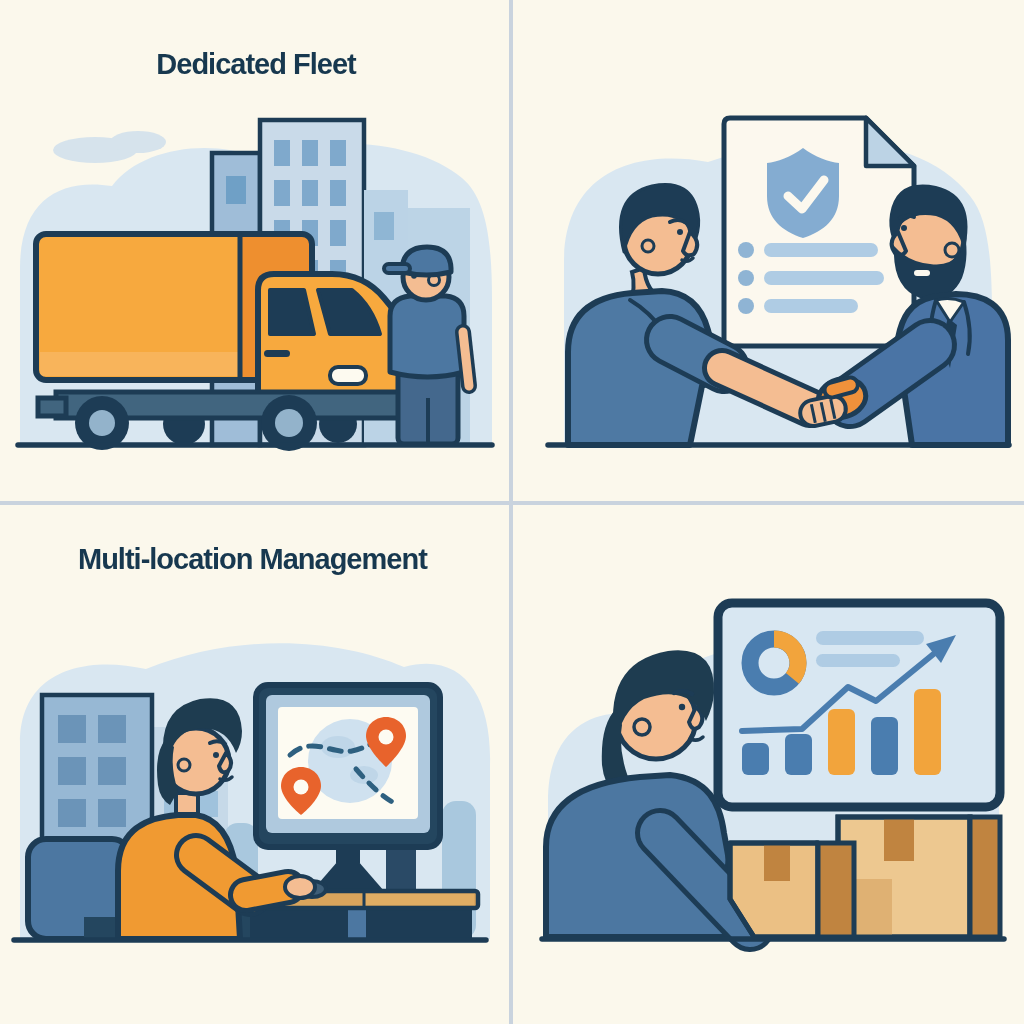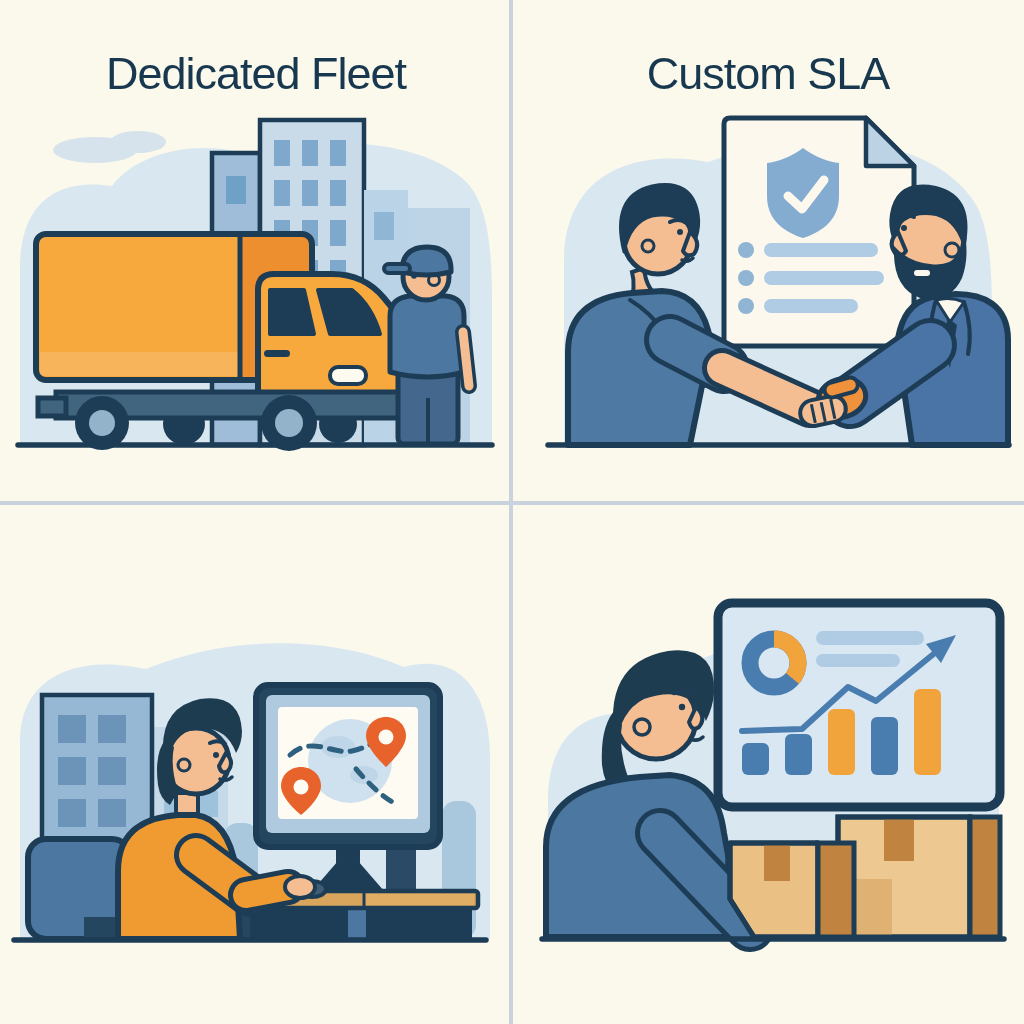--- a/index.html
+++ b/index.html
@@ -14,21 +14,21 @@
   html,body{margin:0;padding:0}
   body{width:1024px;height:1024px;position:relative;background:var(--cream);
        font-family:"Liberation Sans",sans-serif;overflow:hidden}
   .panel{position:absolute;overflow:hidden}
   #p1{left:0;top:0;width:512px;height:503px}
   #p2{left:512px;top:0;width:512px;height:503px}
   #p3{left:0;top:503px;width:512px;height:521px}
   #p4{left:512px;top:503px;width:512px;height:521px}
   .divider-v{position:absolute;left:509px;top:0;width:4px;height:1024px;background:var(--divider)}
   .divider-h{position:absolute;left:0;top:501px;width:1024px;height:4px;background:var(--divider)}
-  .title{position:absolute;font-weight:400;font-size:45px;line-height:1.15;
+  .title{position:absolute;font-weight:700;font-size:29px;line-height:1.15;
          color:var(--title);letter-spacing:-1px;z-index:3}
   .t-center{left:0;width:100%;text-align:center;top:48px}
   #p3 .title{left:78px;top:40px;width:350px;text-align:left}
   svg{position:absolute;left:0;top:0}
 </style>
 </head>
 <body>
 
 <div class="panel" id="p1">
   <div class="title t-center">Dedicated Fleet</div>
@@ -90,21 +90,20 @@
       <circle cx="414" cy="276" r="2.8" fill="#1D3C55"></circle>
       <circle cx="434" cy="280" r="5.5" fill="#F4BD92" stroke="#1D3C55" stroke-width="3"></circle>
       <path d="M402 268 Q404 247 427 247 Q450 247 451 268 L451 272 Q427 278 402 272 Z" fill="#4C77A1" stroke="#1D3C55" stroke-width="5" stroke-linejoin="round"></path>
       <rect x="384" y="264" width="26" height="9" rx="4.5" fill="#4C77A1" stroke="#1D3C55" stroke-width="4"></rect>
     </g>
     <line x1="18" y1="445" x2="492" y2="445" stroke="#1D3C55" stroke-width="5.5" stroke-linecap="round"></line>
   </svg>
 </div>
 
 <div class="panel" id="p2">
-  <div class="title t-center">Custom SLA</div>
   <svg width="512" height="503" viewBox="0 0 512 503">
     <path d="M52 445 V262 C52 176 118 148 196 162 C300 126 412 136 458 196 C478 220 480 268 480 320 V445 Z" fill="#D9E7F1"></path>
     <g>
       <path d="M212 124 Q212 118 218 118 H354 L402 166 V340 Q402 346 396 346 H218 Q212 346 212 340 Z" fill="#FCF8EE" stroke="#1D3C55" stroke-width="5" stroke-linejoin="round"></path>
       <path d="M354 118 V166 H402 Z" fill="#BCD3E5" stroke="#1D3C55" stroke-width="4.5" stroke-linejoin="round"></path>
       <path d="M291 148 C303 157 317 162 327 163 V196 C327 219 312 231 291 238 C270 231 255 219 255 196 V163 C265 162 279 157 291 148 Z" fill="#84ACD1"></path>
       <path d="M276 196 L290 209 L312 180" stroke="#FCF8EE" stroke-width="9" fill="none" stroke-linecap="round" stroke-linejoin="round"></path>
       <g>
         <circle cx="234" cy="250" r="8" fill="#8FB4D4"></circle>
           <rect x="252" y="243" width="114" height="14" rx="7" fill="#AFCCE4"></rect>
@@ -155,20 +154,21 @@
         <line x1="311" y1="402" x2="311" y2="422" stroke="#1D3C55" stroke-width="3"></line>
         <line x1="321" y1="401" x2="321" y2="421" stroke="#1D3C55" stroke-width="3"></line>
       </g>
       <rect x="312" y="380" width="34" height="15" rx="7.5" fill="#F0913B" stroke="#1D3C55" stroke-width="4" transform="rotate(-15 329 387)"></rect>
     </g>
     <line x1="36" y1="445" x2="497" y2="445" stroke="#1D3C55" stroke-width="5.5" stroke-linecap="round"></line>
   </svg>
 </div>
 
 <div class="panel" id="p3">
+  <div class="title">Multi-location Management</div>
   <svg width="512" height="521" viewBox="0 0 512 521">
     <path d="M20 436 V240 C20 168 84 152 146 166 C240 128 340 136 404 164 C462 148 492 192 490 262 V436 Z" fill="#D9E7F1"></path>
     <g>
       <rect x="152" y="224" width="76" height="212" fill="#C6D9E8"></rect>
       <rect x="164" y="244" width="22" height="26" fill="#9FC2DC"></rect>
         <rect x="196" y="244" width="22" height="26" fill="#9FC2DC"></rect>
       <rect x="164" y="288" width="22" height="26" fill="#9FC2DC"></rect>
         <rect x="196" y="288" width="22" height="26" fill="#9FC2DC"></rect>
       <rect x="42" y="192" width="110" height="244" fill="#97B8D4" stroke="#1D3C55" stroke-width="4.5"></rect>
       <g fill="#6B94B8">

